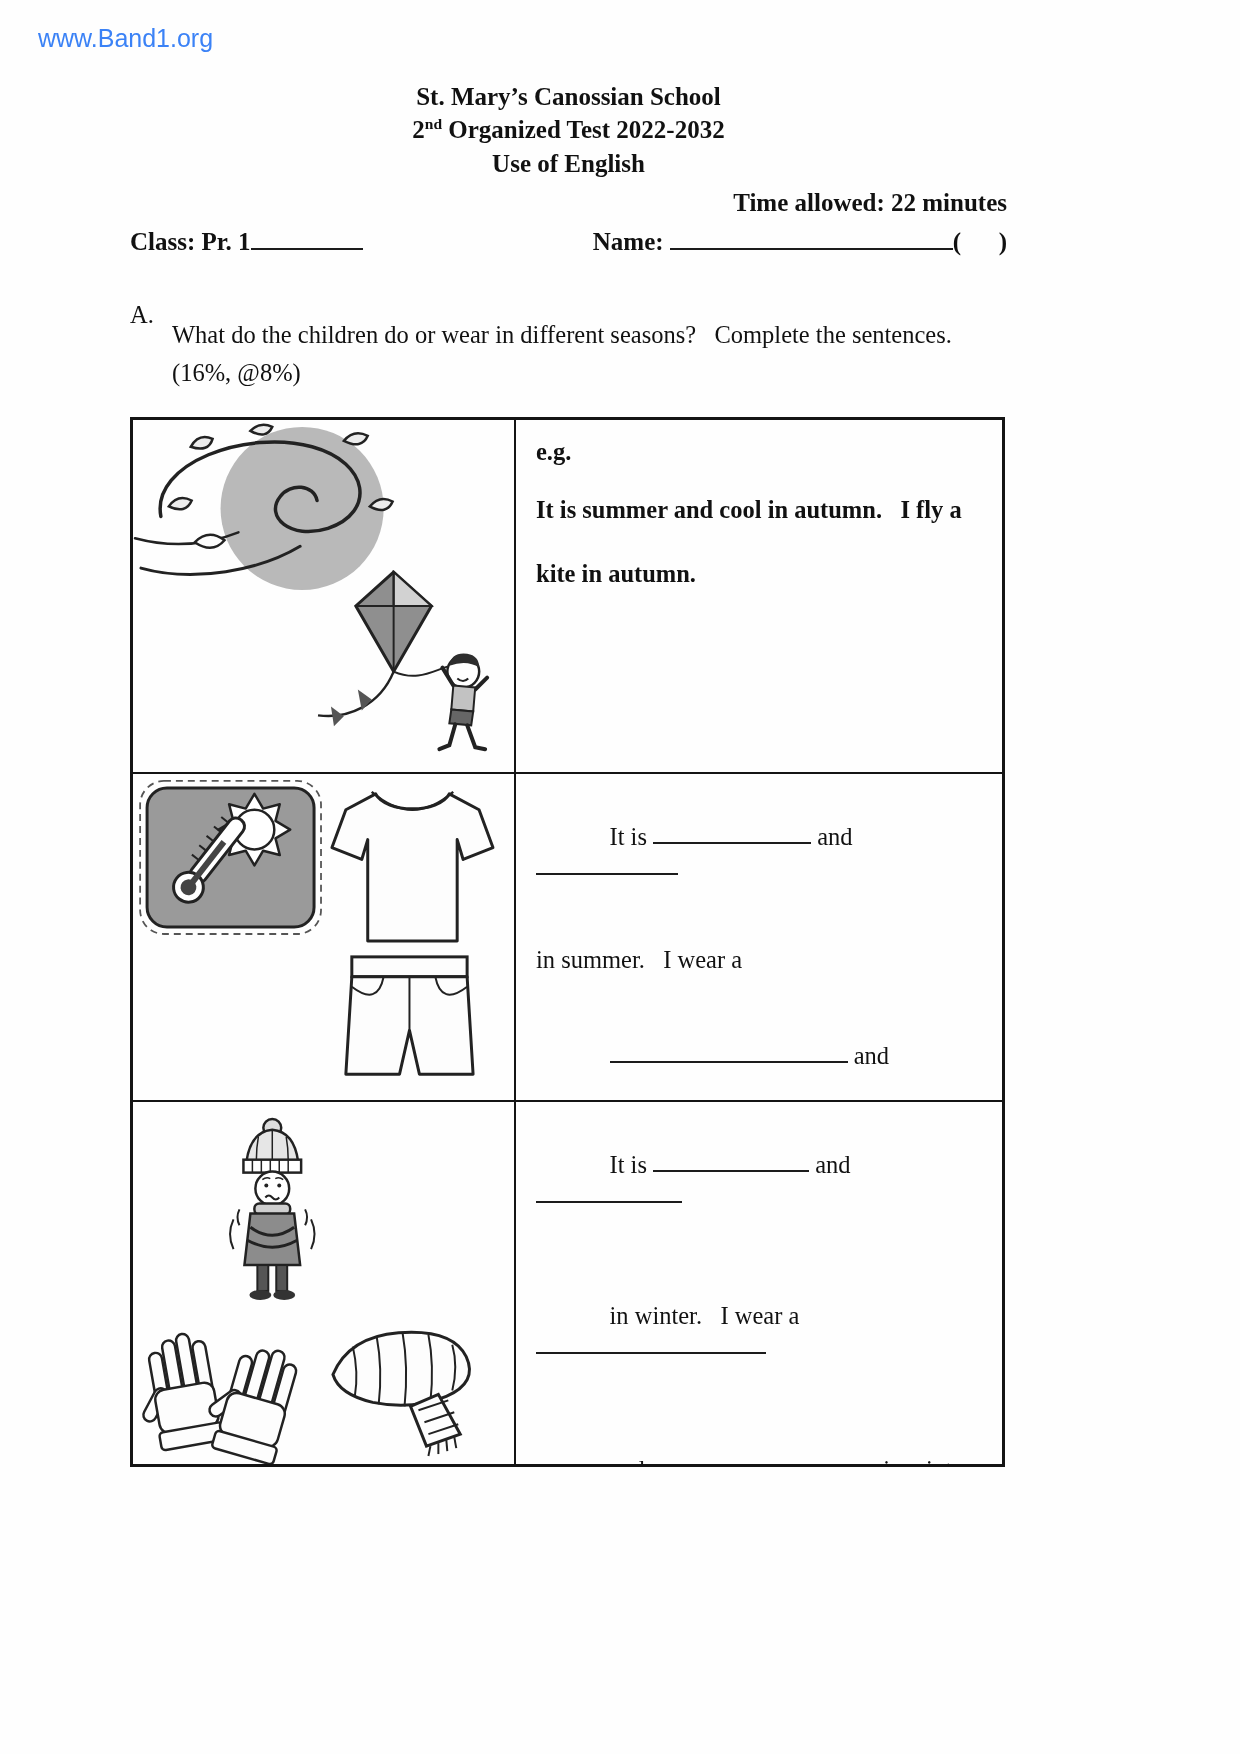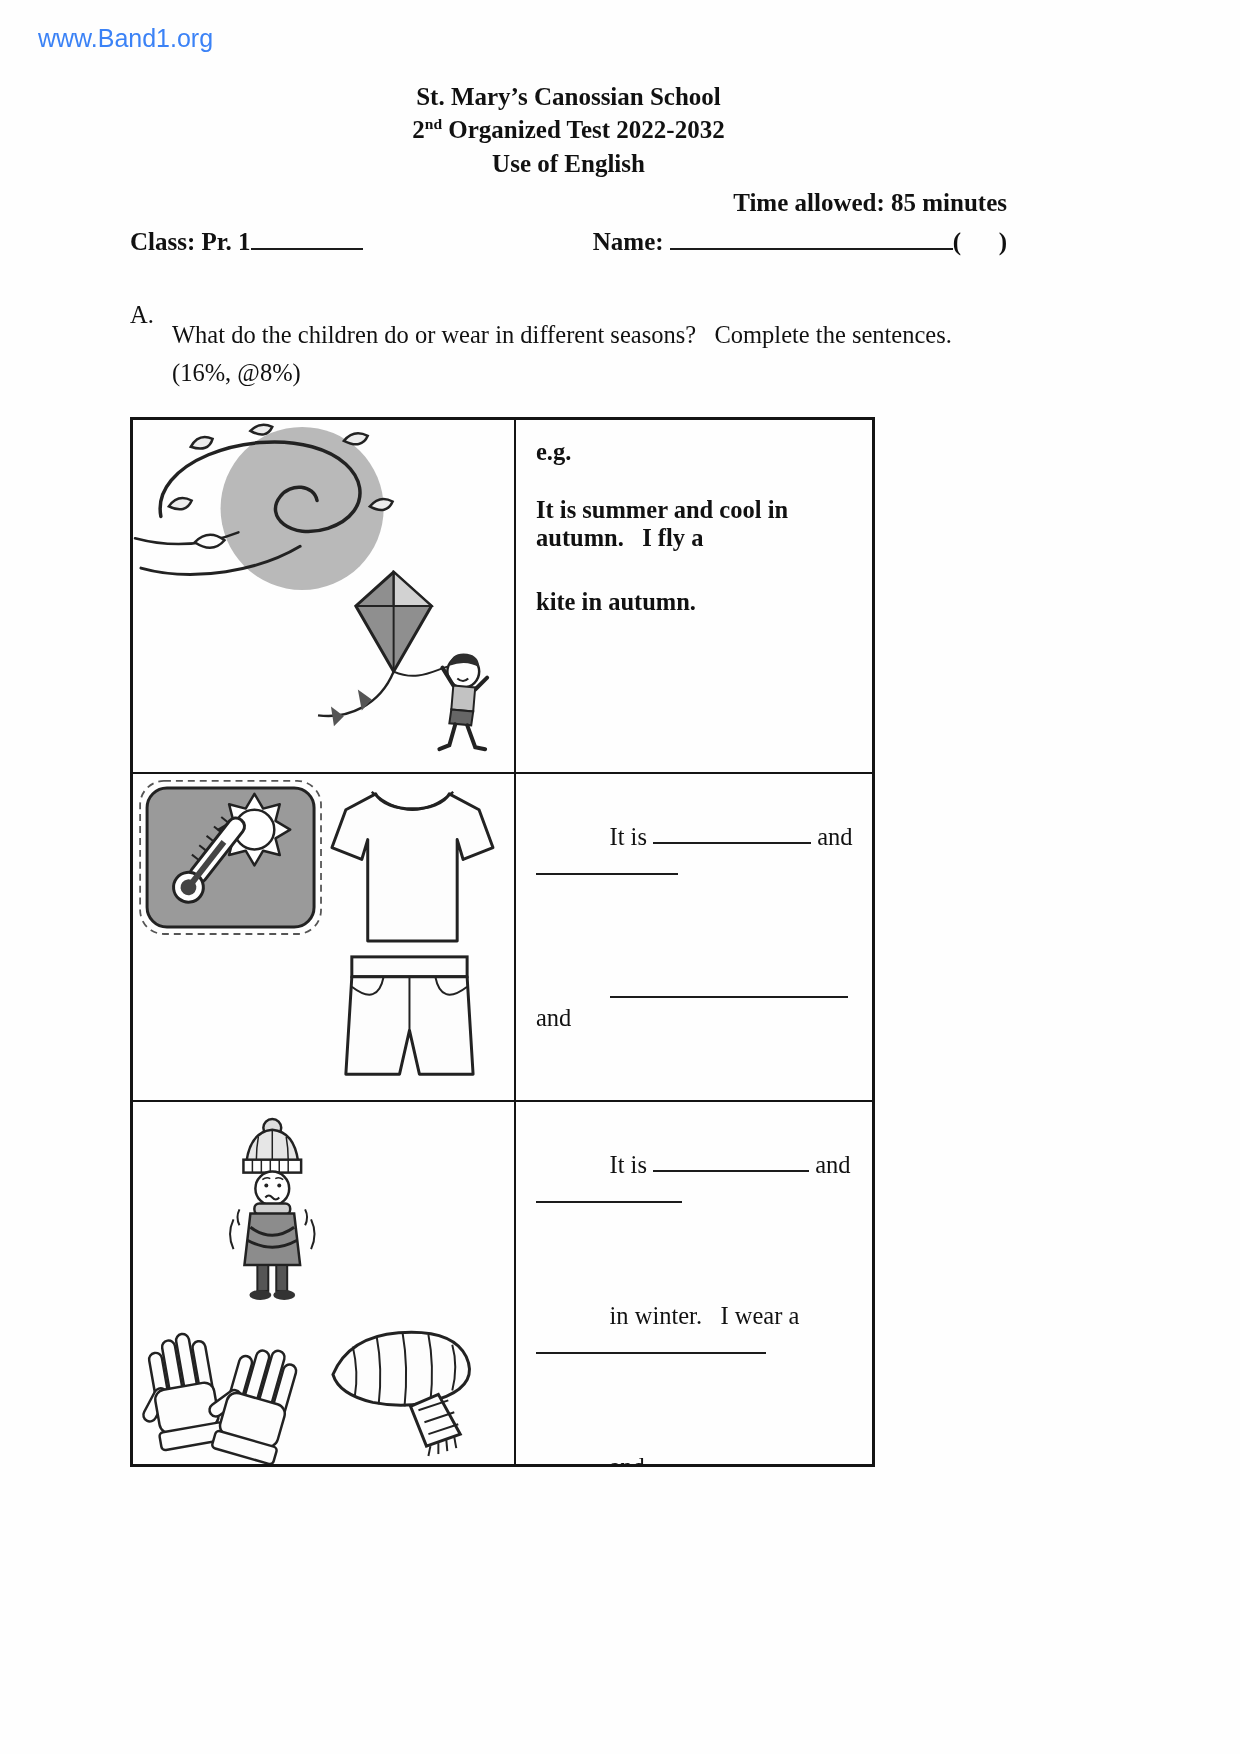--- a/index.html
+++ b/index.html
@@ -47,21 +47,21 @@
   .class-blank { width:112px; }
   .name-blank  { width:283px; }
   .section-a {
     display:flex; margin-top:42px; font-size:24.5px; line-height:1.35;
   }
   .section-a .num { flex:none; width:42px; }
   .section-a .q { white-space:pre-wrap;margin-top:20px; }
   .section-a .marks { margin-top:5px; }
   .seasons-table {
     margin-top:28px;
-    width:745px;
+    width:875px;
     border:3px solid #141414;
   }
   .trow { display:grid; grid-template-columns:383px 1fr; }
   .trow + .trow { border-top:2px solid #141414; }
   .row-autumn { height:352px; }
   .row-summer { height:328px; }
   .row-winter { height:364px; }
   .cell-left {
     border-right:2px solid #141414;
     position:relative; overflow:hidden;
@@ -91,21 +91,21 @@
   <div class="watermark">www.Band1.org</div>
 
   <div class="content">
 
     <div class="header-block">
       <div>St. Mary’s Canossian School</div>
       <div><span>2</span><sup>nd</sup><span> Organized Test 2022-2032</span></div>
       <div>Use of English</div>
     </div>
 
-    <div class="time-row">Time allowed: 85 minutes</div>
+    <div class="time-row">Time allowed: 22 minutes</div>
 
     <div class="id-row">
       <div>
         <span>Class: Pr. 1</span><span class="blank class-blank"></span>
       </div>
       <div>
         <span>Name: </span><span class="blank name-blank"></span><span>(      )</span>
       </div>
     </div>
 
@@ -200,20 +200,21 @@
               <path d="M66,78 L66,24" stroke="#222" stroke-width="2"></path>
               <path d="M8,34 Q34,54 40,24" fill="none" stroke="#222" stroke-width="2"></path>
               <path d="M124,34 Q98,54 92,24" fill="none" stroke="#222" stroke-width="2"></path>
             </g>
           </svg>
         </div>
         <div class="cell-right">
           <div class="fill-line">
             <span>It is </span><span class="blank b158"></span><span> and </span><span class="blank b142"></span>
           </div>
+          <div class="fill-line">in summer.   I wear a</div>
           <div class="fill-line">
             <span class="blank b238"></span><span> and</span>
           </div>
 
         </div>
       </div>
 
       <div class="trow row-winter">
         <div class="cell-left">
           <svg viewBox="0 0 383 364">

